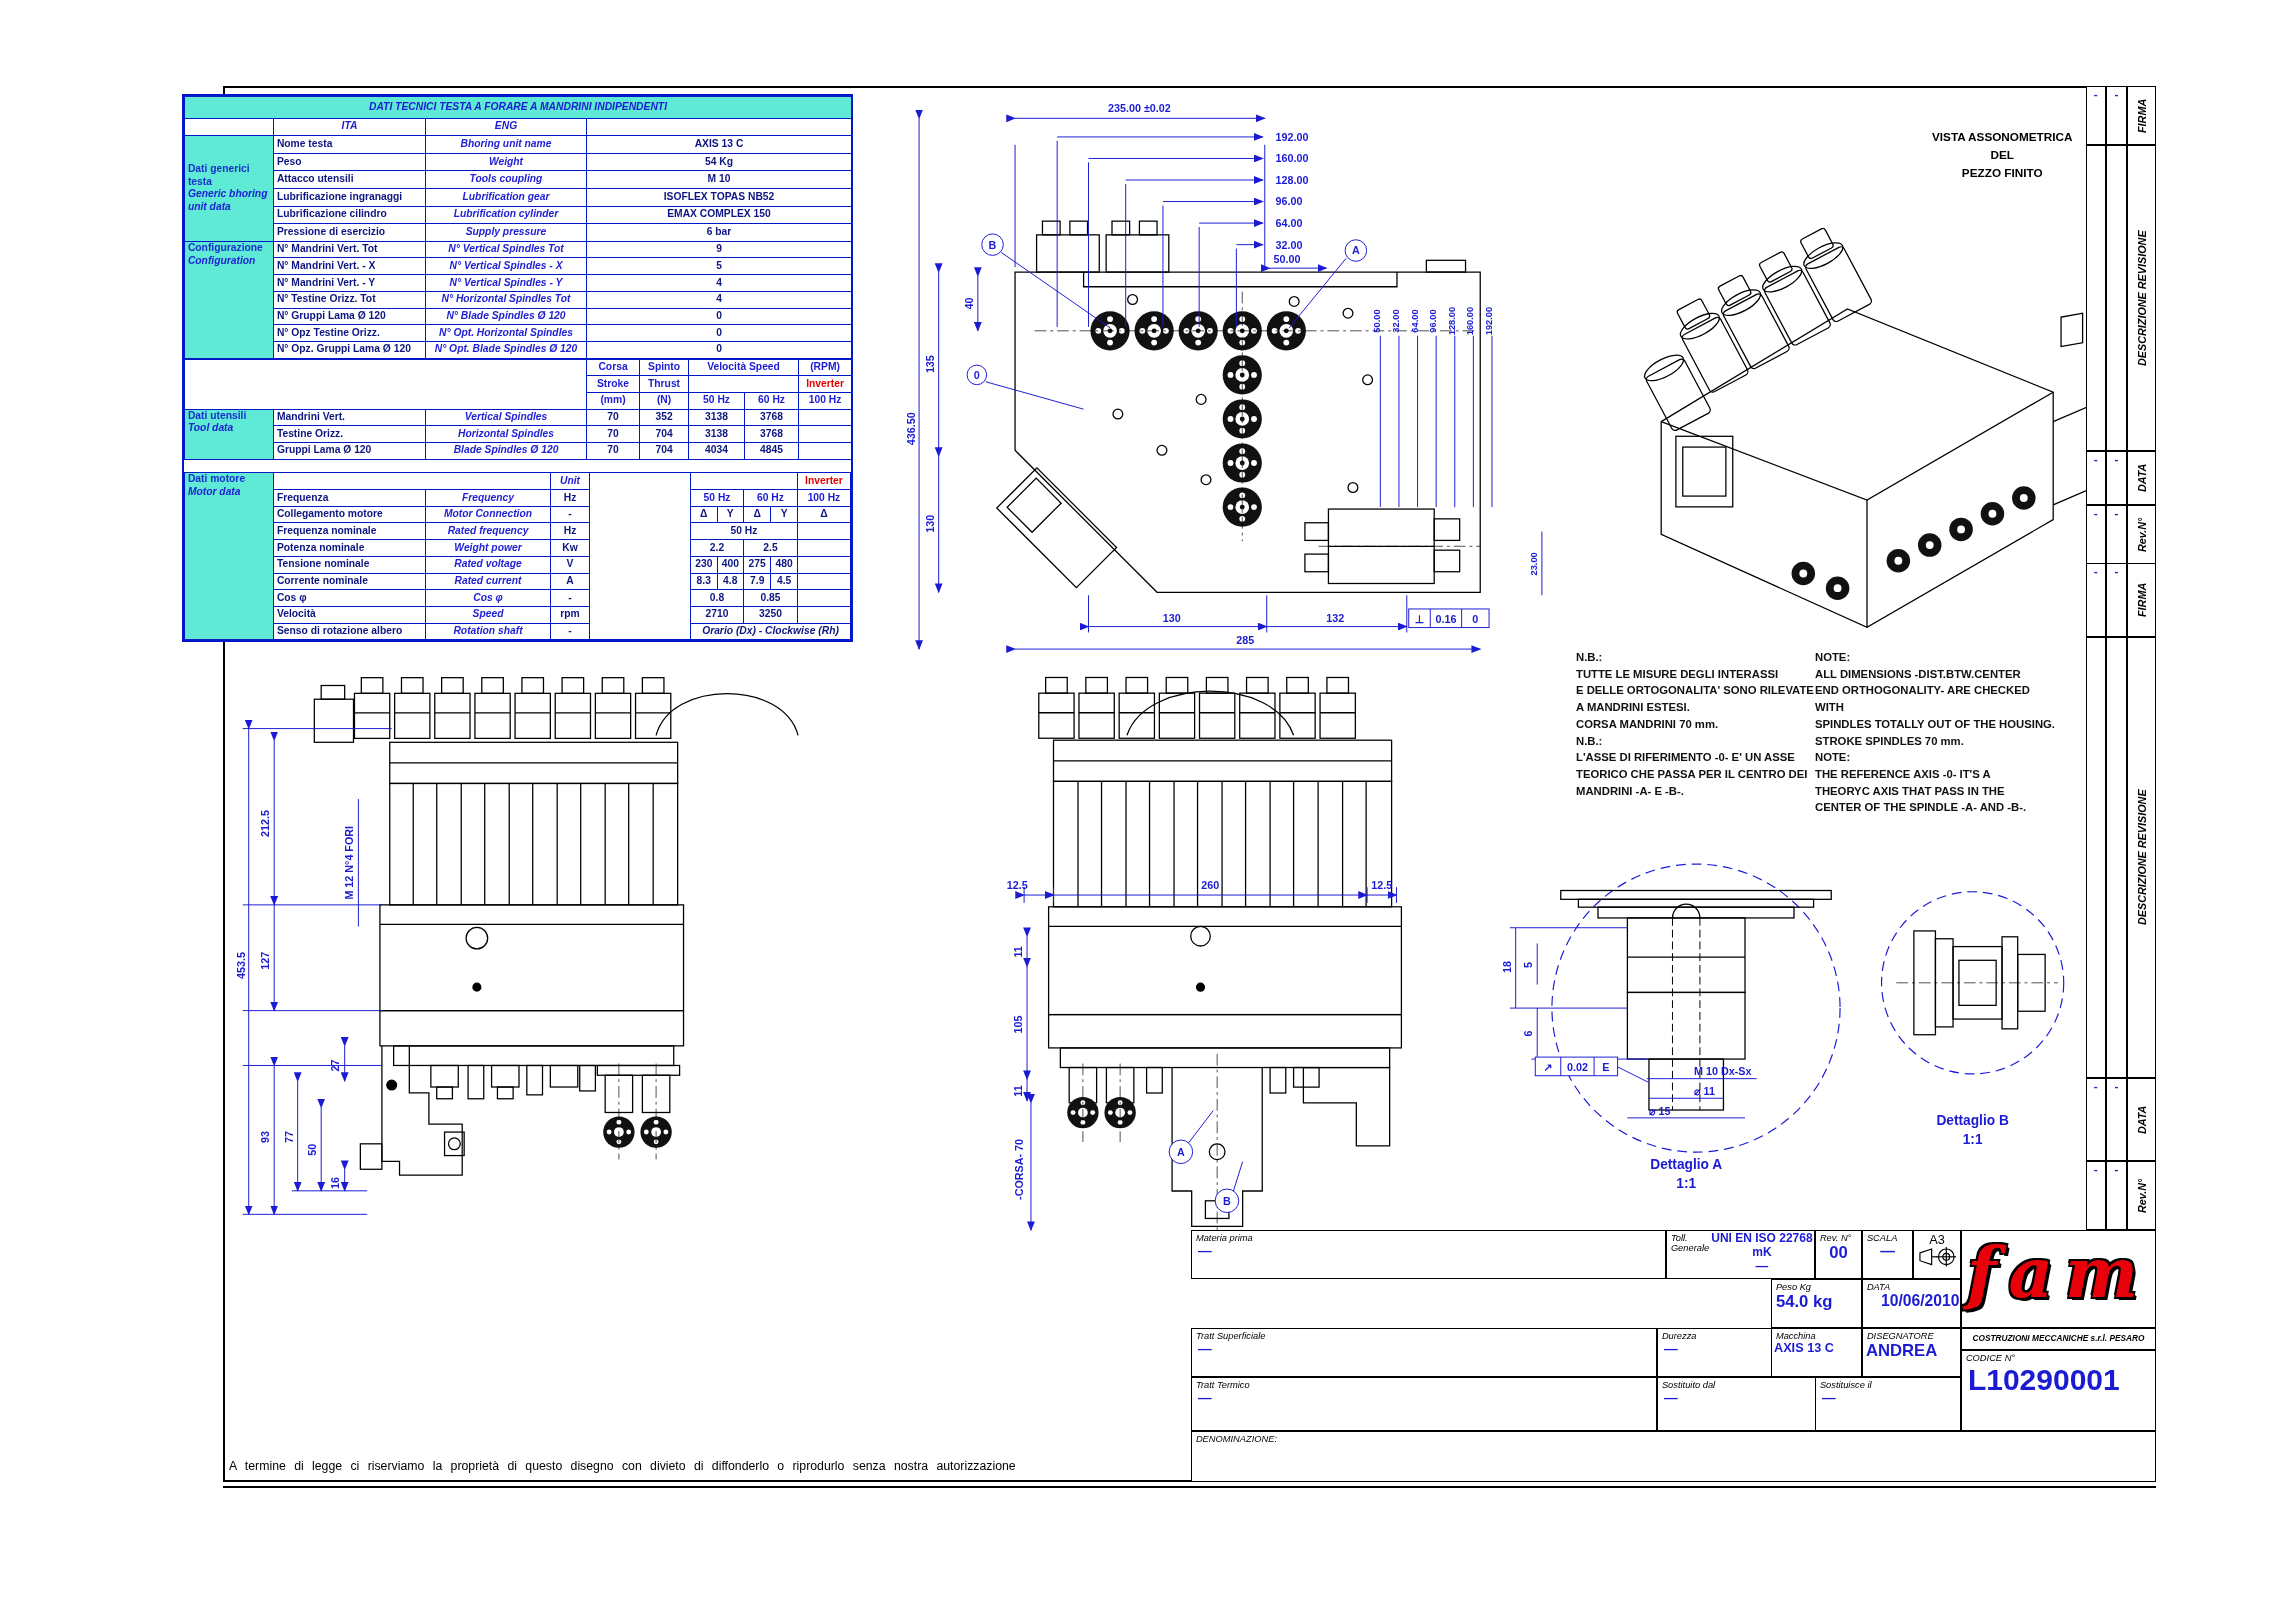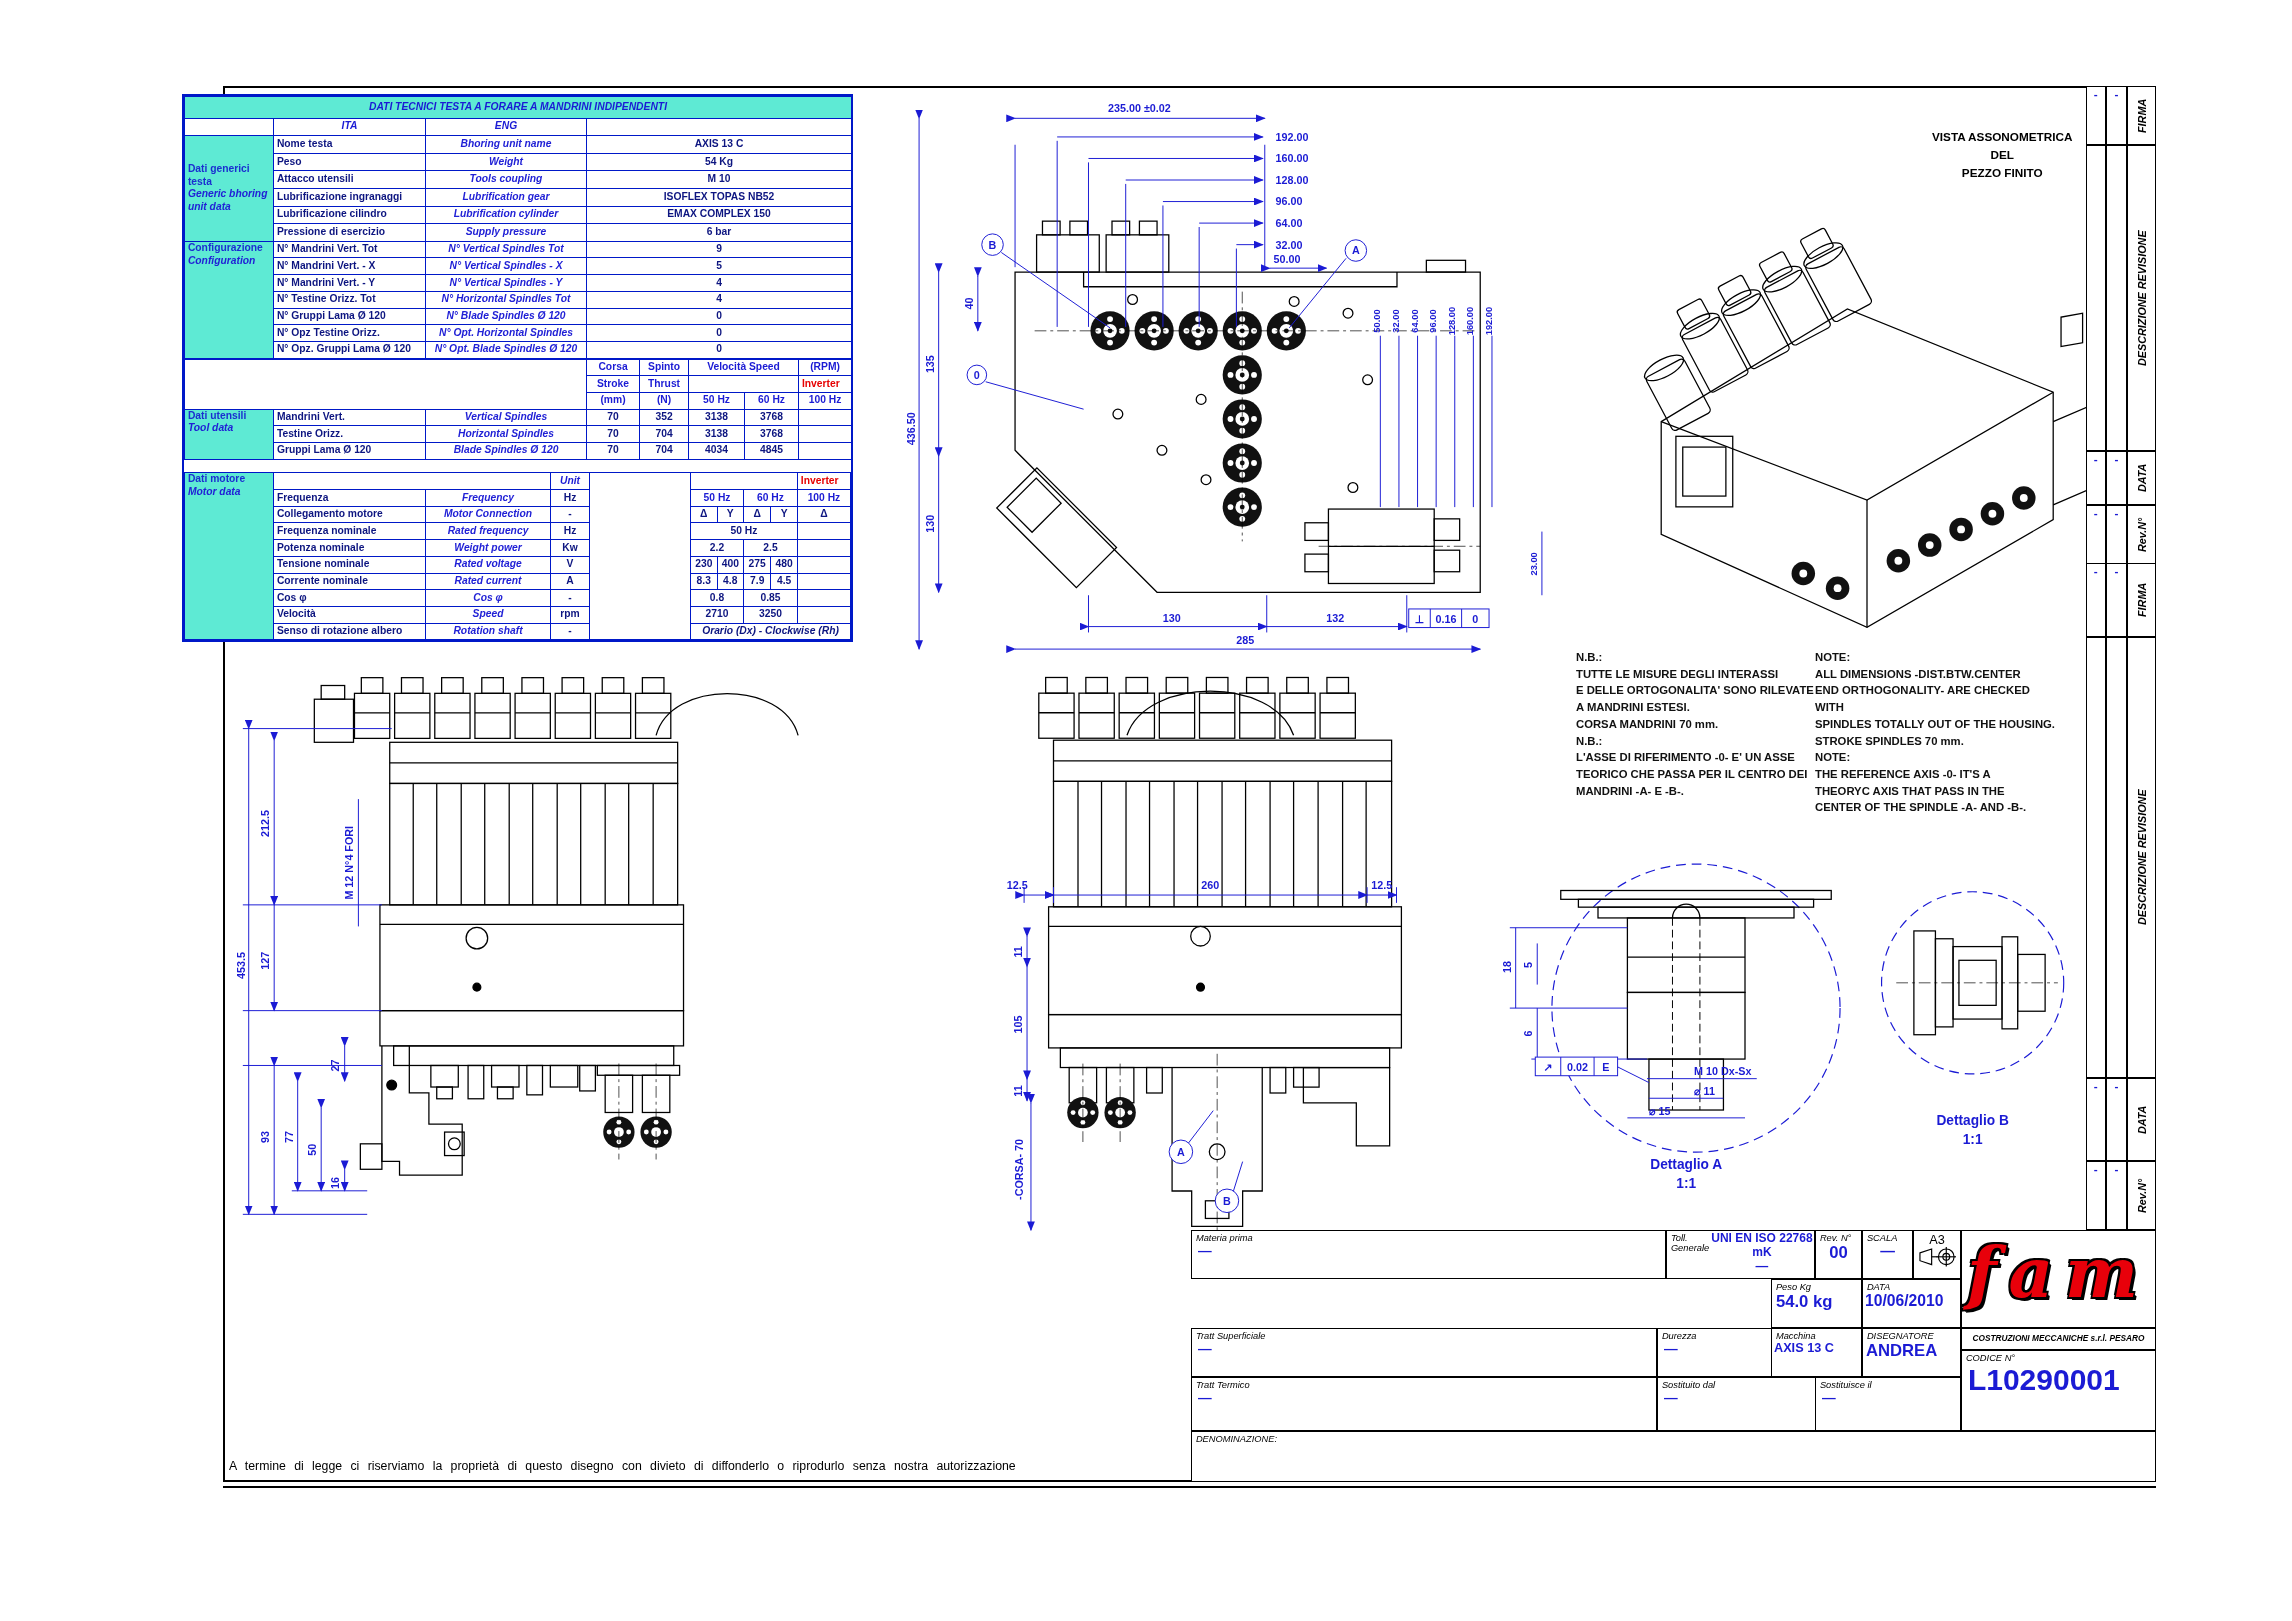--- a/index.html
+++ b/index.html
@@ -16,21 +16,21 @@
       white-space:nowrap;overflow:hidden;height:16.7px;box-sizing:border-box;}
   tr.r22 td{height:21.6px}tr.r18 td{height:17.6px}tr.r17 td{height:16.7px}
   .grn{background:#5eead4;}
   .ttl{color:#1b1bd4;font-weight:bold;font-style:italic;font-size:14px;text-align:center;}
   .ch{color:#1b1bd4;font-weight:bold;font-style:italic;text-align:center;}
   .itl{color:#0d1580;font-weight:bold;}
   .enl{color:#2121d6;font-weight:bold;font-style:italic;text-align:center;}
   .val{color:#0d1580;font-weight:bold;text-align:center;}
   .secit{color:#1b2fd0;font-weight:bold;font-size:10.3px;white-space:normal;line-height:1.25;}
   .secen{color:#2121d6;font-weight:bold;font-style:italic;font-size:10.3px;white-space:normal;line-height:1.25;}
-  .red{color:#e60000;font-weight:bold;text-align:left;}
+  .red{color:#e60000;font-weight:bold;text-align:center;}
   .chc{color:#1b1bd4;font-weight:bold;text-align:center;}
   
   .note{position:absolute;width:233px;color:#111;font-size:11.3px;font-weight:bold;line-height:16.7px;}
   .note div{white-space:nowrap;}
   
   .sc{position:absolute;border:1.4px solid #000;box-sizing:border-box;background:#fff;}
   .vlab{writing-mode:vertical-rl;transform:rotate(180deg);font-style:italic;font-size:10.8px;font-weight:bold;
         color:#000;display:flex;align-items:center;justify-content:center;height:100%;width:100%;}
   .dash{display:flex;align-items:flex-start;justify-content:center;color:#1b1bd4;font-weight:bold;font-size:11.8px;}
   
@@ -907,21 +907,21 @@
     </div>
     <div class="tb" style="left:770px;top:0;width:195px;height:98px">
       <div class="logo">fam</div>
     </div>
     <div class="tb" style="left:580px;top:49px;width:91px;height:49px">
       <div class="tbl">Peso Kg</div>
       <div class="tbv" style="font-size:16.7px;padding-left:3.9px">54.0 kg</div>
     </div>
     <div class="tb" style="left:671px;top:49px;width:99px;height:49px">
       <div class="tbl">DATA</div>
-      <div class="tbv" style="font-size:15.7px;padding-left:2px">10/06/2010</div>
+      <div class="tbv" style="font-size:15.7px;padding-left:18px">10/06/2010</div>
     </div>
     <div class="tb" style="left:0;top:98px;width:466px;height:49px">
       <div class="tbl">Tratt Superficiale</div>
       <div class="tbv" style="font-size:13.7px;padding-left:5.9px">—</div>
     </div>
     <div class="tb" style="left:466px;top:98px;width:115px;height:49px">
       <div class="tbl">Durezza</div>
       <div class="tbv" style="font-size:13.7px;padding-left:5.9px">—</div>
     </div>
     <div class="tb" style="left:580px;top:98px;width:91px;height:49px">

